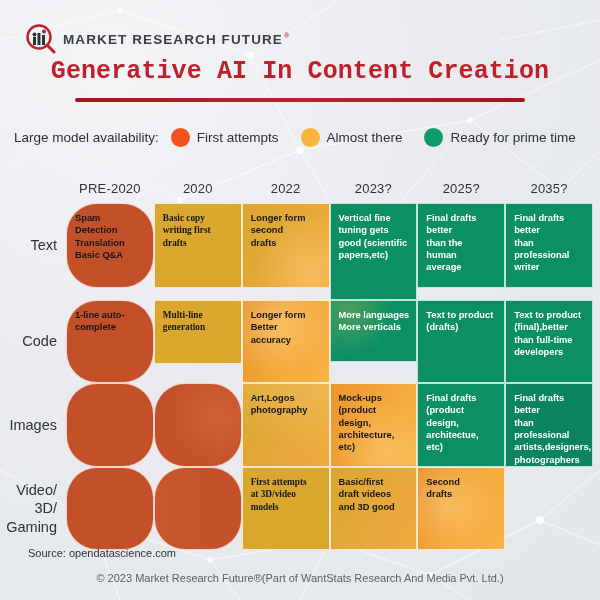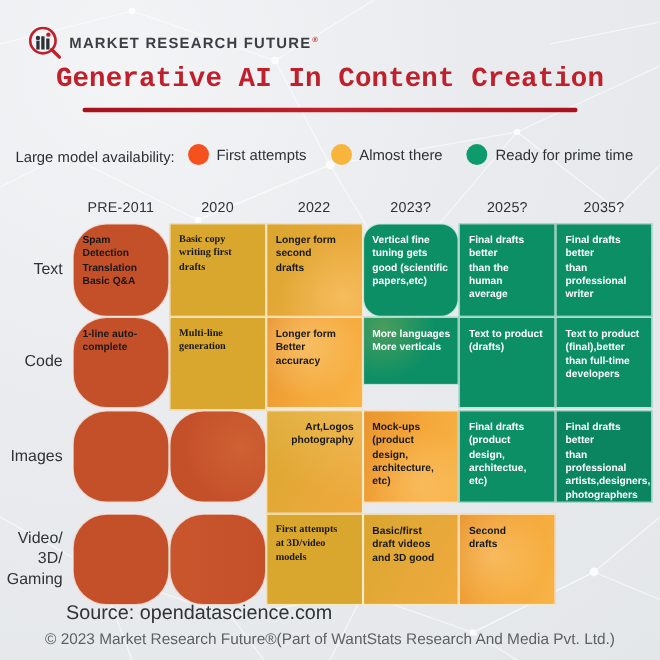--- a/index.html
+++ b/index.html
@@ -35,21 +35,21 @@
   }
   .title-rule{
     position:absolute;left:75px;width:450px;top:98px;height:4px;
     background:linear-gradient(90deg,#a8121c 0%, #c0202b 50%, #a8121c 100%);
     border-radius:2px;
   }
 
   
   .legend{
     position:absolute;left:14px;top:124px;right:10px;height:26px;
-    display:flex;align-items:flex-end;gap:8px;
+    display:flex;align-items:center;gap:8px;
     font-size:13.5px;color:#2d3136;
   }
   .legend-label{font-size:13.5px;color:#2d3136;margin-right:4px;white-space:nowrap;}
   .legend-item{display:flex;align-items:center;gap:7px;margin-right:14px;white-space:nowrap;}
   .dot{width:19px;height:19px;border-radius:50%;flex:0 0 auto;}
   .legend-text{font-size:13.5px;color:#2d3136;}
 
   
   .grid-wrap{position:absolute;left:0;top:170px;width:600px;}
   .col-head{
@@ -92,25 +92,25 @@
   
   .c-red{background:#c4502a;border-radius:31px;}
   .c-amber{background:#d9a62e;font-family:Liberation Serif, serif;}
   .c-amber2{background:linear-gradient(120deg,#d9a62e 0%, #e8a93a 60%, #f0a93c 100%);}
   .c-orange{background:linear-gradient(110deg,#e9952f 0%, #f5a93b 55%, #f8b347 100%);}
   .c-green{background:#0d8f66;}
   .c-green-d{background:#0a8560;}
 
   
   .source{
-    position:absolute;left:28px;top:547px;font-size:18px;color:#2f3337;margin-left:32px;
+    position:absolute;left:28px;top:547px;font-size:11px;color:#2f3337;
   }
   .copyright{
     position:absolute;left:0;right:0;top:572px;text-align:center;
-    font-size:14px;color:#5c6166;
+    font-size:11px;color:#5c6166;
   }
 </style>
 </head>
 <body>
 
 <div id="page">
 
   <svg id="netbg" viewBox="0 0 600 600" preserveAspectRatio="none">
     <g stroke="#ffffff" stroke-width="1" fill="none" opacity="0.75">
       <path d="M0 40 L120 10 L250 55 L340 0"></path>
@@ -174,73 +174,73 @@
     </span>
     <span class="legend-item">
       <span class="dot" style="background: rgb(13, 155, 108);"></span>
       <span class="legend-text">Ready for prime time</span>
     </span>
   </div>
 
   <div class="grid-wrap">
     <div class="col-head" id="col-head">
       <div></div>
-    <div class="ch">PRE-2011</div>
+    <div class="ch">PRE-2020</div>
         <div class="ch">2020</div>
         <div class="ch">2022</div>
         <div class="ch">2023?</div>
         <div class="ch">2025?</div>
         <div class="ch">2035?</div>
       </div>
     <div class="table" id="table-body">
         <div class="rowlabel" style="height: 85px; white-space: pre-line;">Text</div>
         <div class="cell c-red dark" style="height: 85px;"><span class="img-overlay"></span><span class="txt">Spam
 Detection
 Translation
 Basic Q&amp;A</span></div>
         <div class="cell c-amber dark" style="height: 85px;"><span class="img-overlay"></span><span class="txt">Basic copy
 writing first
 drafts</span></div>
         <div class="cell c-amber2 dark" style="height: 85px;"><span class="img-overlay" style="background: radial-gradient(circle at 80% 80%, rgba(255, 210, 130, 0.85), rgba(0, 0, 0, 0) 60%);"></span><span class="txt">Longer form
 second
 drafts</span></div>
-        <div class="cell c-green light" style="height: 85px; border-radius: 16px;"><span class="img-overlay"></span><span class="txt">Vertical fine
+        <div class="cell c-green light" style="height: 97px;"><span class="img-overlay"></span><span class="txt">Vertical fine
 tuning gets
 good (scientific
 papers,etc)</span></div>
         <div class="cell c-green light" style="height: 85px;"><span class="img-overlay"></span><span class="txt">Final drafts
 better
 than the
 human
 average</span></div>
         <div class="cell c-green light" style="height: 85px;"><span class="img-overlay"></span><span class="txt">Final drafts
 better
 than
 professional
 writer</span></div>
         <div class="rowlabel" style="height: 83px; white-space: pre-line;">Code</div>
         <div class="cell c-red dark" style="height: 83px;"><span class="img-overlay"></span><span class="txt">1-line auto-
 complete</span></div>
-        <div class="cell c-amber dark" style="height: 85px;"><span class="img-overlay"></span><span class="txt">Multi-line
+        <div class="cell c-amber dark" style="height: 64px;"><span class="img-overlay"></span><span class="txt">Multi-line
 generation</span></div>
         <div class="cell c-orange dark" style="height: 83px;"><span class="img-overlay" style="background: radial-gradient(circle at 40% 30%, rgba(255, 225, 160, 0.8), rgba(0, 0, 0, 0) 65%);"></span><span class="txt">Longer form
 Better
 accuracy</span></div>
         <div class="cell c-green light" style="height: 62px;"><span class="img-overlay" style="background: radial-gradient(circle at 20% 15%, rgba(255, 200, 60, 0.45), rgba(0, 0, 0, 0) 55%);"></span><span class="txt">More languages
 More verticals</span></div>
         <div class="cell c-green light" style="height: 83px;"><span class="img-overlay"></span><span class="txt">Text to product
 (drafts)</span></div>
         <div class="cell c-green light" style="height: 83px;"><span class="img-overlay"></span><span class="txt">Text to product
 (final),better
 than full-time
 developers</span></div>
         <div class="rowlabel" style="height: 84px; white-space: pre-line;">Images</div>
         <div class="cell c-red dark" style="height: 84px;"><span class="img-overlay"></span><span class="txt"></span></div>
         <div class="cell c-red dark" style="height: 84px;"><span class="img-overlay" style="background: radial-gradient(circle at 75% 40%, rgba(255, 170, 90, 0.35), rgba(0, 0, 0, 0) 65%);"></span><span class="txt"></span></div>
-        <div class="cell c-amber2 dark" style="height: 94px; text-align: right;"><span class="img-overlay" style="background: linear-gradient(200deg, rgba(255, 225, 150, 0.5), rgba(0, 0, 0, 0) 70%);"></span><span class="txt">Art,Logos
+        <div class="cell c-amber2 dark" style="height: 84px;"><span class="img-overlay" style="background: linear-gradient(200deg, rgba(255, 225, 150, 0.5), rgba(0, 0, 0, 0) 70%);"></span><span class="txt">Art,Logos
 photography</span></div>
         <div class="cell c-orange dark" style="height: 84px;"><span class="img-overlay" style="background: radial-gradient(circle at 60% 80%, rgba(255, 235, 180, 0.45), rgba(0, 0, 0, 0) 60%);"></span><span class="txt">Mock-ups
 (product design,
 architecture,
 etc)</span></div>
         <div class="cell c-green light" style="height: 84px;"><span class="img-overlay"></span><span class="txt">Final drafts
 (product
 design,
 architectue,
 etc)</span></div>

